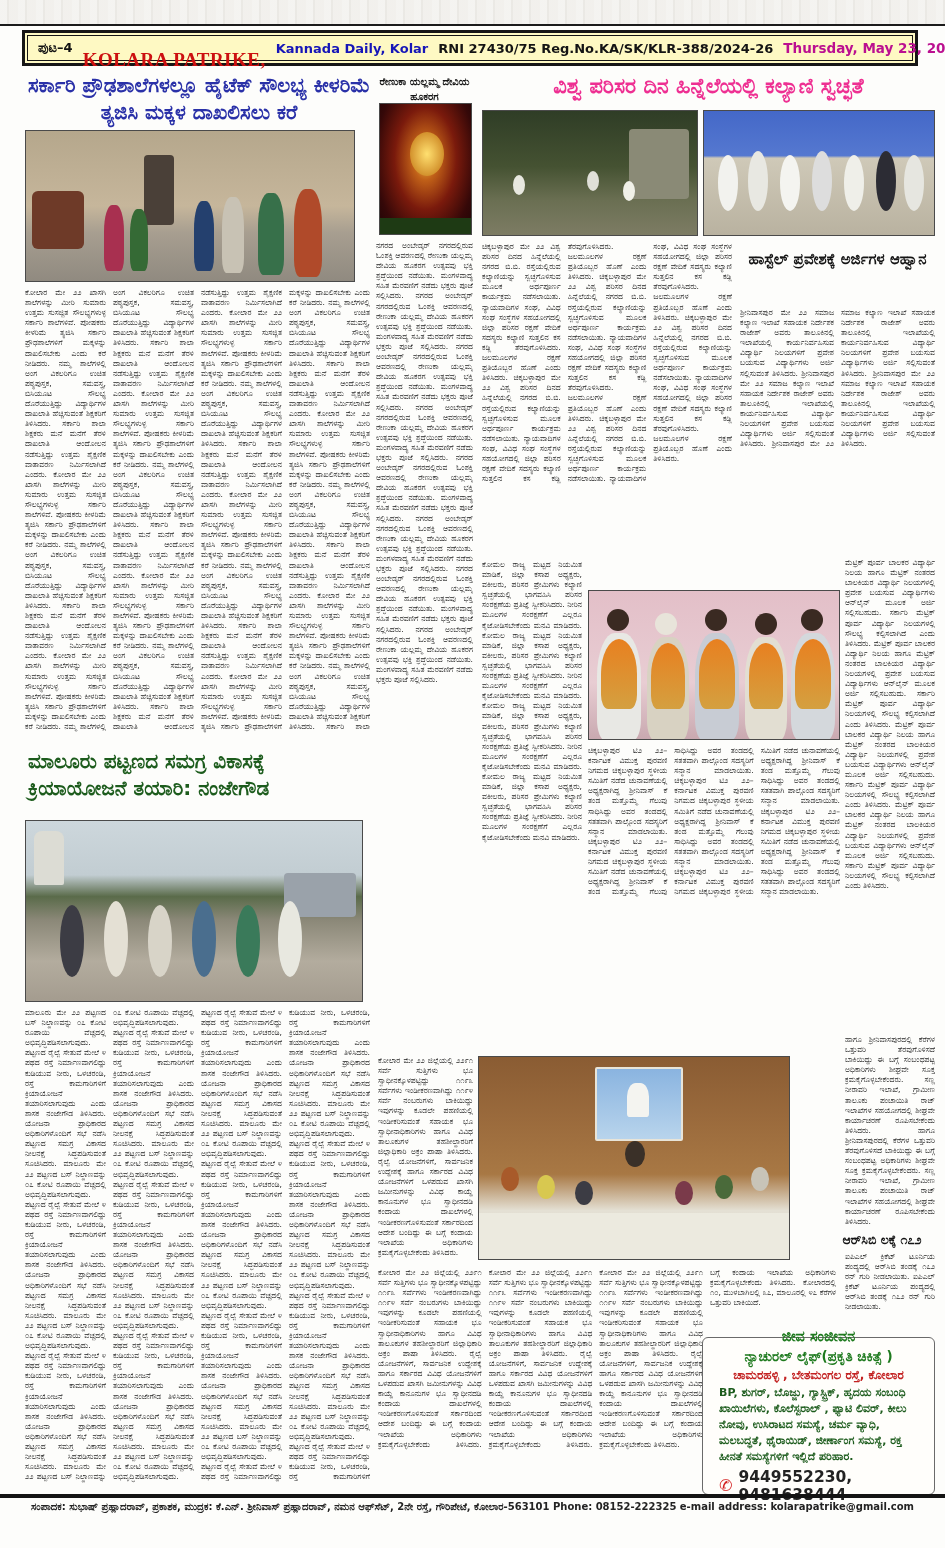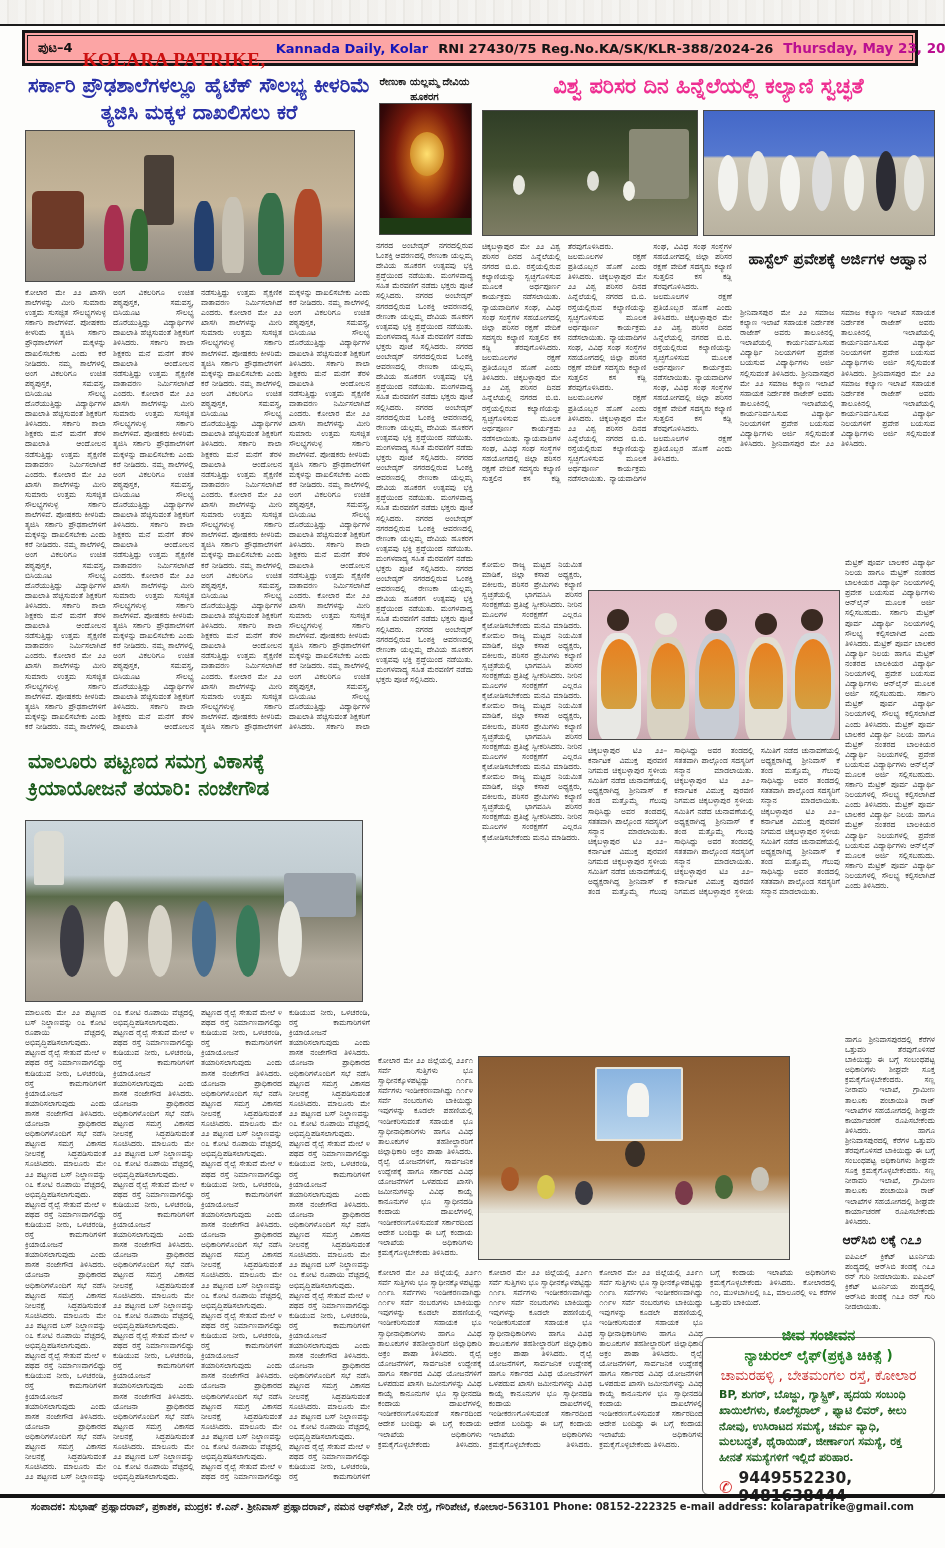--- a/index.html
+++ b/index.html
@@ -4,21 +4,21 @@
 <style>
   html,body{margin:0;padding:0;background:#e8e8e4;}
   #page{position:relative;width:945px;height:1548px;background:#fdfdfb;overflow:hidden;
         font-family:"DejaVu Sans","Liberation Sans",sans-serif;color:#1c1c1c;}
   .abs{position:absolute;}
   
   .noise{left:0;top:0;width:945px;height:24px;
     background:repeating-linear-gradient(90deg,#f2f1ee 0 7px,#e6e4df 7px 9px,#efede9 9px 18px);opacity:.8;}
   .toprule{left:0;top:24px;width:945px;height:2px;background:#1b1b1b;}
   
-  .mast-outer{left:22px;top:30px;width:896px;height:36px;border:3px solid #161616;background:#fca5a5;padding:2px;box-sizing:border-box;}
+  .mast-outer{left:22px;top:30px;width:896px;height:36px;border:3px solid #161616;background:#fef9c3;padding:2px;box-sizing:border-box;}
   .mast-inner{border:1px solid #161616;height:100%;display:flex;align-items:center;gap:10px;padding:0 10px;box-sizing:border-box;white-space:nowrap;}
   .m-page{font-weight:bold;font-size:13px;color:#111;}
   .m-title{font-family:"Liberation Serif","DejaVu Serif",serif;font-weight:bold;font-size:19px;color:#cc1010;letter-spacing:.5px;margin-top:24px;}
   .m-sub{font-weight:bold;font-size:13px;color:#1616b8;}
   .m-rni{font-weight:bold;font-size:13px;color:#141414;}
   .m-date{font-weight:bold;font-size:13.5px;color:#bb1090;margin-left:auto;}
   
   .hl{font-weight:bold;line-height:1.35;}
   .hl-school{left:25px;top:72px;width:348px;font-size:20px;color:#2a31a8;text-align:center;}
   .hl-env{left:482px;top:72px;width:453px;font-size:21px;color:#ee2f92;text-align:center;}
@@ -43,21 +43,21 @@
   .ph-srini{background:linear-gradient(180deg,#e3bfc8 0%,#e8cdd3 62%,#c9a9b0 100%);}
   .ph-maluru{background:linear-gradient(180deg,#cdd7dc 0%,#c2cdd2 30%,#5a6b4a 42%,#8b8878 55%,#b3ac9e 78%,#a49c8f 100%);}
   .ph-meeting{background:linear-gradient(180deg,#8a5c33 0%,#9a6a3c 30%,#a87844 58%,#e4e0d4 76%,#d8d4c6 100%);}
   .blob{position:absolute;border-radius:40% 40% 20% 20%;}
   .dot{position:absolute;border-radius:50%;}
   
   .adbox{left:702px;top:1337px;width:233px;height:158px;border:1.5px solid #6a6a6a;border-radius:6px;background:#fffefb;
          display:flex;flex-direction:column;align-items:center;justify-content:center;gap:3px;padding:6px 16px;box-sizing:border-box;text-align:left;}
   .ad-t1{font-weight:bold;font-size:14.5px;color:#1e7a1e;}
   .ad-t2{font-weight:bold;font-size:13.5px;color:#1e7a1e;}
-  .ad-addr{font-weight:normal;font-size:14px;color:#c32222;}
+  .ad-addr{font-weight:bold;font-size:12px;color:#c32222;}
   .ad-body{font-weight:bold;font-size:11px;color:#1d5c1d;line-height:1.45;}
   .ad-phone{display:flex;align-items:center;gap:6px;font-weight:bold;font-size:15.5px;color:#222;}
   .ad-phone .ic{color:#d42222;font-size:16px;}
   
   .botrule{left:0;top:1494px;width:945px;height:4px;background:#141414;}
   .footer{left:0;top:1501px;width:945px;text-align:center;font-size:10px;font-weight:bold;color:#232323;}
 </style>
 </head>
 <body>
 

